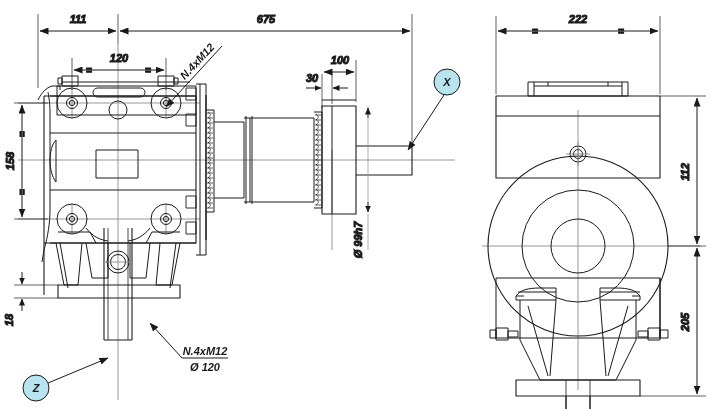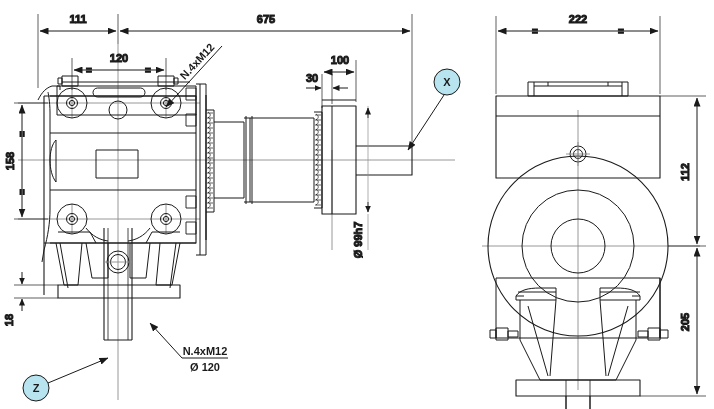--- a/index.html
+++ b/index.html
@@ -1,18 +1,18 @@
 <!DOCTYPE html>
 <html><head>
 <meta charset="utf-8">
 <style>
   html,body{margin:0;padding:0;background:#ffffff;}
   body{width:714px;height:409px;position:relative;overflow:hidden;
        font-family:"Liberation Sans",sans-serif;}
-  #sheet{position:absolute;left:0;top:0;width:714px;height:409px;}
+  #sheet{position:absolute;left:0;top:0;width:714px;height:409px;font-style:italic;}
   svg{display:block;}
   .dimtxt{font-family:"Liberation Sans",sans-serif;font-size:11px;font-weight:bold;fill:#1a1a1a;}
   .eqmark{font-family:"Liberation Sans",sans-serif;font-size:10px;font-weight:bold;fill:#1a1a1a;}
   .balloontxt{font-family:"Liberation Sans",sans-serif;font-size:11px;font-weight:bold;fill:#1a1a1a;}
 </style>
 </head>
 <body>
 
 <div id="sheet">
 <svg width="714" height="409" viewBox="0 0 714 409" xmlns="http://www.w3.org/2000/svg">

